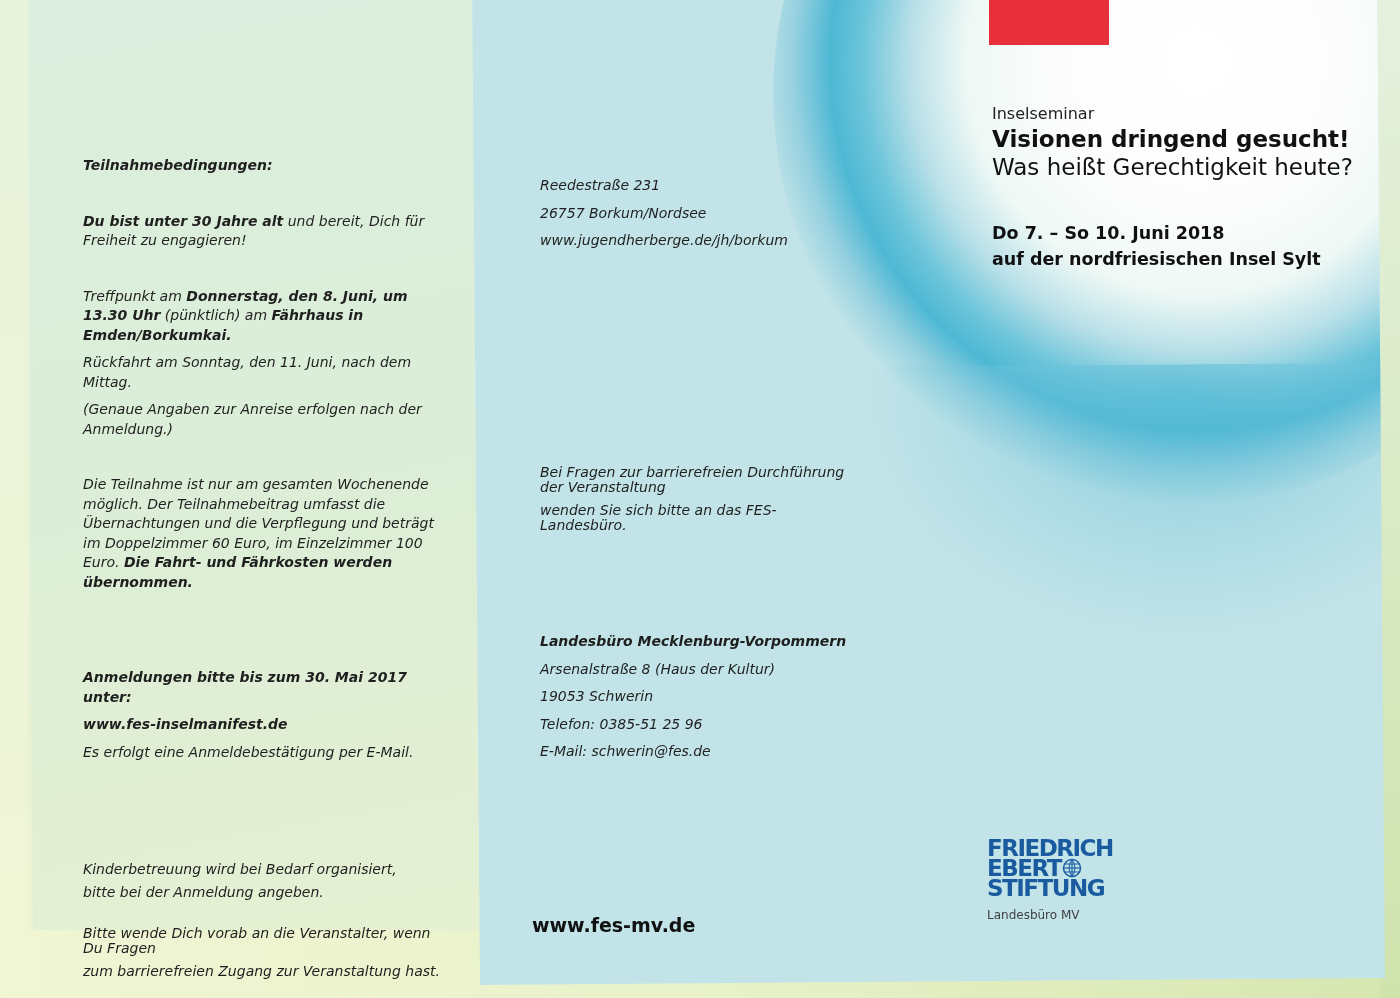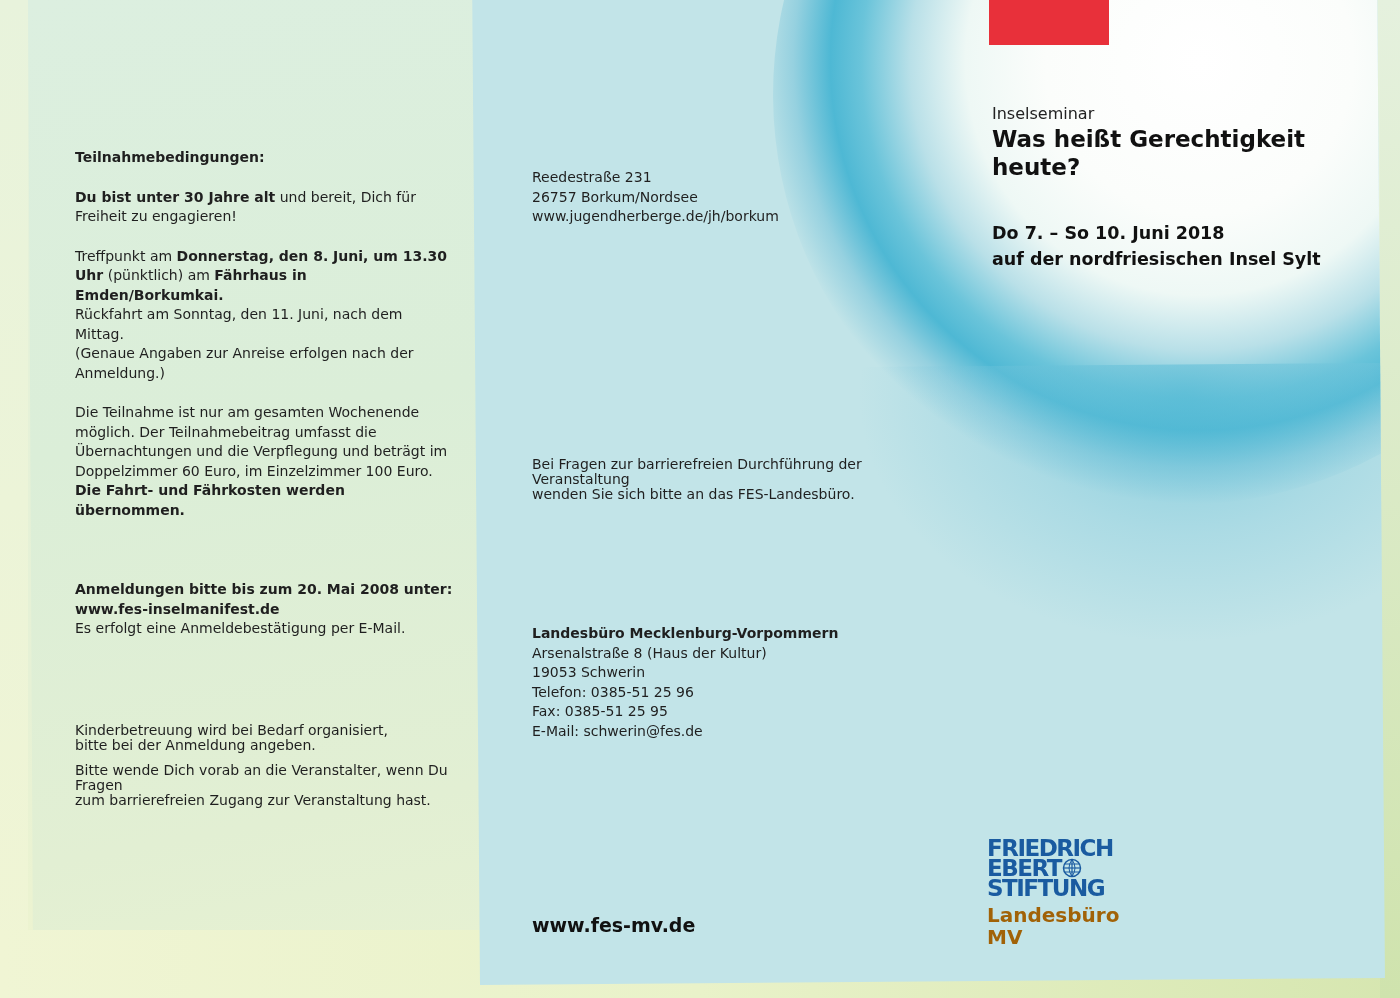--- a/index.html
+++ b/index.html
@@ -42,52 +42,52 @@
     .glow-fade {
       position: absolute; left: 380px; top: 380px; width: 600px; height: 280px;
       background: radial-gradient(ellipse at 55% 10%, rgba(80,184,212,0.55) 0%, rgba(120,198,220,0.3) 40%, rgba(194,228,232,0) 70%);
     }
     .red-block {
       position: absolute; left: 989px; top: 0; width: 120px; height: 45px;
       background: #e8303a;
     }
 
     .text { position: absolute; font-size: 14px; line-height: 19.5px; color: #1f1f1f; }
-    .text p { margin: 0; }
+    .text p { margin: 8px; font-style: italic; }
     .b { font-weight: bold; }
     .small { font-size: 14px; line-height: 15px; }
 
     
     #left-col { left: 75px; top: 148px; width: 380px; }
     .gap-20 { height: 20px; }
     .gap-40 { height: 40px; }
 
     
     #mid-col { left: 532px; top: 148px; width: 330px; }
     #mid-note { left: 532px; top: 457px; width: 330px; }
     #fes-address { left: 532px; top: 624px; width: 330px; }
     #fes-web { left: 532px; top: 916px; font-size: 19px; font-weight: bold; color: #111; }
 
     
     #title-block { left: 992px; top: 103px; width: 380px; }
     #title-kicker { font-size: 16px; line-height: 22px; color: #222; }
     #title-main { font-size: 23px; line-height: 28px; font-weight: bold; color: #111; }
-    #title-sub { font-size: 23px; line-height: 28px; color: #111; font-weight: bold; }
+    #title-sub { font-size: 23px; line-height: 28px; color: #111; }
     #date-block { left: 992px; top: 220px; width: 380px; font-size: 17.5px; line-height: 26px; font-weight: bold; color: #111; }
 
     
     #logo { left: 987px; top: 838px; width: 140px; }
     .logo-word {
       font-family: "DejaVu Sans", sans-serif; font-weight: bold; font-size: 23px;
       line-height: 20px; color: #1a5ba0; letter-spacing: -1.5px; display: flex; align-items: center;
     }
     .logo-globe {
       display: inline-block; width: 20px; height: 20px; margin-left: 1px;
     }
-    #logo-sub { font-size: 20px; line-height: 22px; color: #a16207; margin-top: 6px; font-weight: bold; }
+    #logo-sub { font-size: 12px; line-height: 22px; color: #404040; margin-top: 6px; }
   </style>
 </head>
 <body>
 
 <div class="bg-strip-left"></div>
 <div class="bg-left-panel"></div>
 <div class="bg-bottom-band"></div>
 <div class="bg-right-edge"></div>
 <div class="blue-panel">
   <div class="glow"></div>
@@ -100,21 +100,21 @@
   <div class="gap-20"></div>
   <p><span class="b">Du bist unter 30 Jahre alt</span><span> und bereit, Dich für Freiheit zu engagieren!</span></p>
   <div class="gap-20"></div>
   <p><span>Treffpunkt am </span><span class="b">Donnerstag, den 8. Juni, um 13.30 Uhr</span><span> (pünktlich) am </span><span class="b">Fährhaus in Emden/Borkumkai.</span></p>
   <p>Rückfahrt am Sonntag, den 11. Juni, nach dem Mittag.</p>
   <p>(Genaue Angaben zur Anreise erfolgen nach der Anmeldung.)</p>
   <div class="gap-20"></div>
   <p><span>Die Teilnahme ist nur am gesamten Wochenende möglich. Der Teilnahmebeitrag umfasst die Übernachtungen und die Verpflegung und beträgt im Doppelzimmer 60 Euro, im Einzelzimmer 100 Euro. </span><span class="b">Die Fahrt- und Fährkosten werden übernommen.</span></p>
   <div class="gap-40"></div>
   <div class="gap-20"></div>
-  <p class="b">Anmeldungen bitte bis zum 20. Mai 2008 unter:</p>
+  <p class="b">Anmeldungen bitte bis zum 30. Mai 2017 unter:</p>
   <p class="b">www.fes-inselmanifest.de</p>
   <p>Es erfolgt eine Anmeldebestätigung per E-Mail.</p>
   <div style="height:84px"></div>
   <div class="small">
     <p>Kinderbetreuung wird bei Bedarf organisiert,</p>
     <p>bitte bei der Anmeldung angeben.</p>
   </div>
   <div style="height:10px"></div>
   <div class="small">
     <p>Bitte wende Dich vorab an die Veranstalter, wenn Du Fragen</p>
@@ -132,28 +132,28 @@
 <div class="text small" id="mid-note">
   <p>Bei Fragen zur barrierefreien Durchführung der Veranstaltung</p>
   <p>wenden Sie sich bitte an das FES-Landesbüro.</p>
 </div>
 
 <div class="text" id="fes-address">
   <p class="b">Landesbüro Mecklenburg-Vorpommern</p>
   <p>Arsenalstraße 8 (Haus der Kultur)</p>
   <p>19053 Schwerin</p>
   <p>Telefon: 0385-51 25 96</p>
-  <p>Fax: 0385-51 25 95</p>
   <p>E-Mail: schwerin@fes.de</p>
 </div>
 
 <div class="text" id="fes-web">www.fes-mv.de</div>
 
 <div class="text" id="title-block">
   <div id="title-kicker">Inselseminar</div>
+  <div id="title-main">Visionen dringend gesucht!</div>
   <div id="title-sub">Was heißt Gerechtigkeit heute?</div>
 </div>
 
 <div class="text" id="date-block">
   <div>Do 7. – So 10. Juni 2018</div>
   <div>auf der nordfriesischen Insel Sylt</div>
 </div>
 
 <div class="text" id="logo">
   <div class="logo-word">FRIEDRICH</div>

